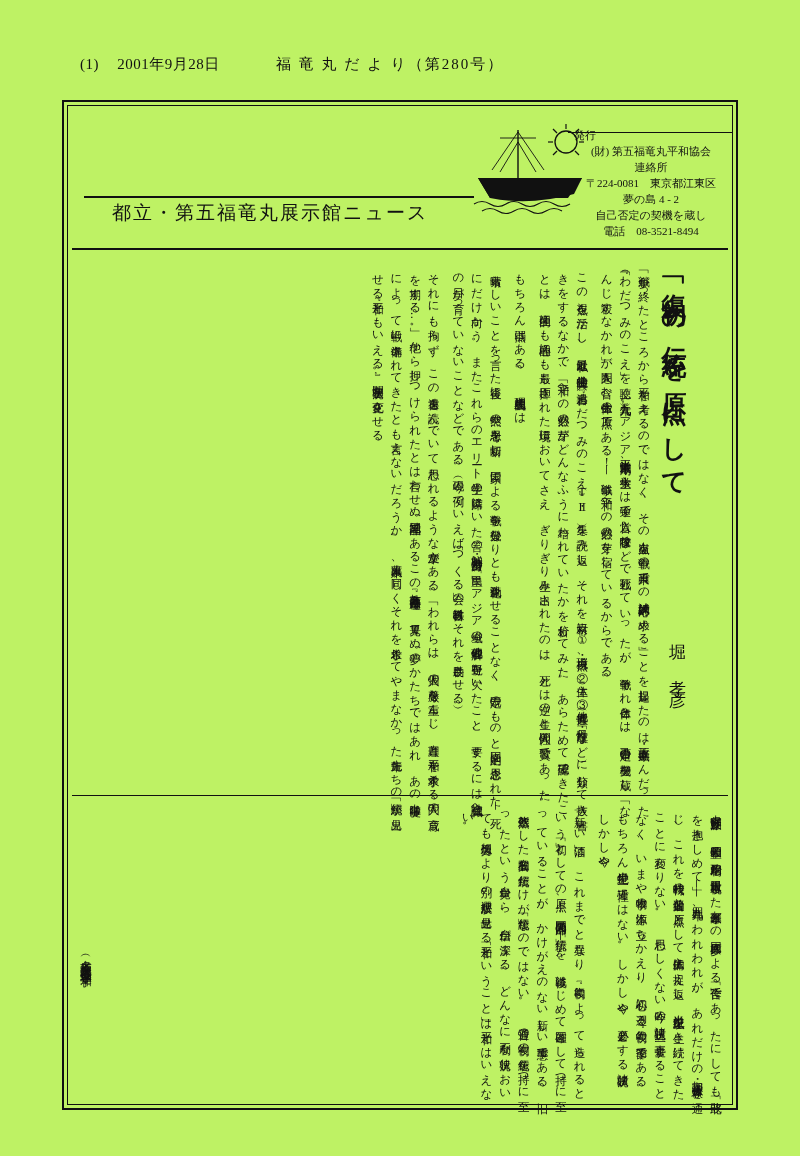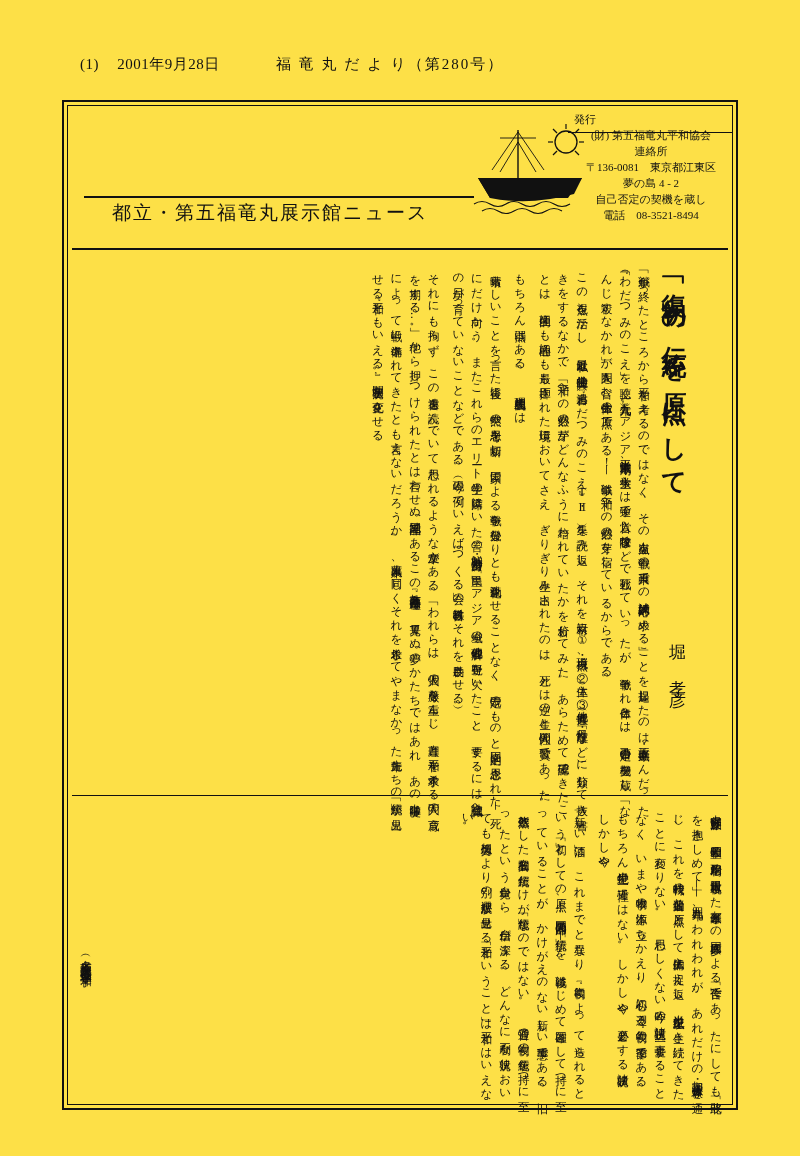--- a/index.html
+++ b/index.html
@@ -6,21 +6,21 @@
   body{
     width:800px;height:1156px;
     font-family:"Liberation Serif","DejaVu Serif",serif;
     color:#111;
     position:relative;
     overflow:hidden;
   }
   .page{
     position:absolute;
     left:0;top:0;width:800px;height:1156px;
-    background:#fde047;
+    background:#bef264;
   }
 
   
   .topline{
     position:absolute;
     left:80px;top:55px;width:640px;
     font-size:15px;
     letter-spacing:.5px;
     white-space:nowrap;
   }
@@ -65,21 +65,21 @@
     font-size:19px;letter-spacing:2px;white-space:nowrap;
   }
 
   
   .boat{
     position:absolute;left:400px;top:12px;width:130px;height:95px;
   }
 
   
   .pub{
-    position:absolute;left:500px;top:4px;width:162px;
+    position:absolute;left:500px;top:20px;width:162px;
     font-size:11px;line-height:1.45;
     text-align:right;
   }
   .pub div{white-space:nowrap;text-align:center;}
   .pub .pub-head{text-align:left;padding-left:4px;}
   .pub-rule{
     position:absolute;left:498px;top:24px;width:164px;border-top:1px solid #111;
   }
 
   
@@ -207,21 +207,21 @@
       <g stroke="#111" stroke-width="1.1" fill="none">
         <path d="M4 84 q8 -5 16 0 q8 5 16 0 q8 -5 16 0 q8 5 16 0 q8 -5 16 0 q8 5 16 0"></path>
         <path d="M12 91 q8 -5 16 0 q8 5 16 0 q8 -5 16 0 q8 5 16 0 q8 -5 16 0"></path>
       </g>
     </svg>
 
     <div class="pub">
       <div class="pub-head">発行</div>
       <div>(財) 第五福竜丸平和協会</div>
       <div>連絡所</div>
-      <div>〒136-0081　東京都江東区</div>
+      <div>〒224-0081　東京都江東区</div>
       <div>夢の島 4 - 2</div>
       <div>自己否定の契機を蔵し</div>
       <div>電話　08-3521-8494</div>
     </div>
     <div class="pub-rule"></div>
   </div>
 
   <div class="mast-div"></div>
 
   <div class="headline">「復初」の伝統を原点にして</div>

